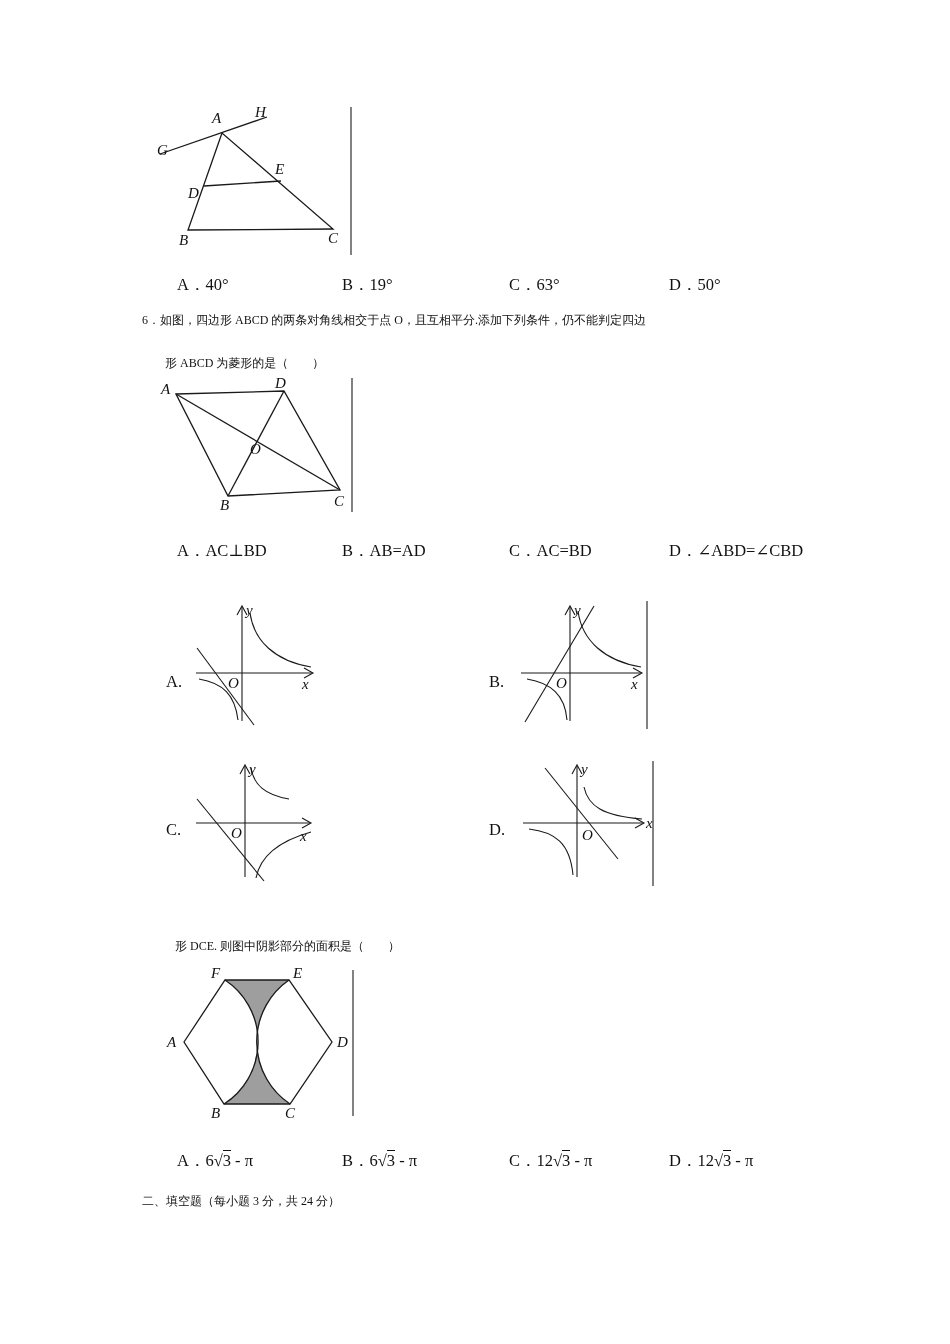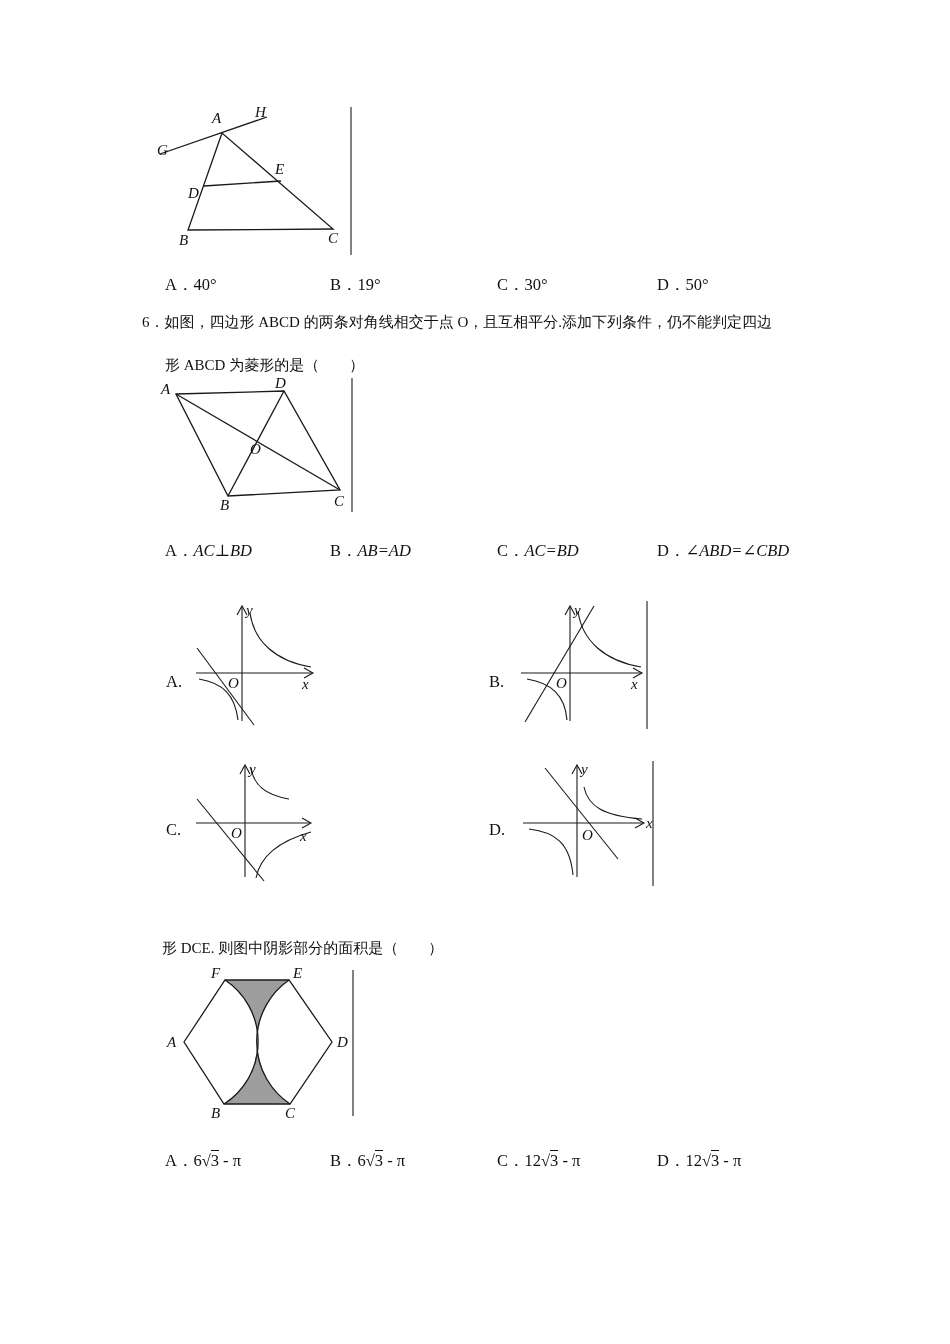--- a/index.html
+++ b/index.html
@@ -8,28 +8,28 @@
     position: relative;
     width: 950px;
     height: 1344px;
     background: #ffffff;
     color: #000000;
     font-family: "Liberation Serif", "DejaVu Serif", serif;
     overflow: hidden;
   }
   .t {
     position: absolute;
-    font-size: 15px;
+    font-size: 12px;
     line-height: 1.25;
     white-space: pre;
     color: #111;
   }
-  .row { position: absolute; left: 0; width: 764px; height: 26px; text-align: center; }
+  .row { position: absolute; left: 12px; width: 764px; height: 26px; text-align: center; }
   .opt { position: absolute; font-size: 16.5px; white-space: pre; color: #111; }
-  .math { font-style: italic; }
+  .math { }
   .glabel { position: absolute; font-size: 16.5px; color: #111; }
   svg.fig { position: absolute; overflow: visible; }
   svg .stroke { stroke: #1a1a1a; stroke-width: 1.3; fill: none; }
   svg .thin { stroke: #1a1a1a; stroke-width: 1.1; fill: none; }
   svg text {
     font-family: "Liberation Serif", "DejaVu Serif", serif;
     font-style: italic;
     font-size: 15px;
     fill: #111;
   }
@@ -50,21 +50,21 @@
     <text x="100" y="12">H</text>
     <text x="33" y="93">D</text>
     <text x="120" y="69">E</text>
     <text x="24" y="140">B</text>
     <text x="173" y="138">C</text>
   </svg>
 
   <div class="row" style="top:274px">
     <span class="opt" style="left:165px"><span>A．</span><span>40°</span></span>
     <span class="opt" style="left:330px"><span>B．</span><span>19°</span></span>
-    <span class="opt" style="left:497px"><span>C．</span><span>30°</span></span>
+    <span class="opt" style="left:497px"><span>C．</span><span>63°</span></span>
     <span class="opt" style="left:657px"><span>D．</span><span>50°</span></span>
   </div>
 
   <div class="t" style="left:142px; top:313px">6．如图，四边形 ABCD 的两条对角线相交于点 O，且互相平分.添加下列条件，仍不能判定四边</div>
   <div class="t" style="left:165px; top:356px">形 ABCD 为菱形的是（　　）</div>
 
   <svg class="fig" style="left:158px; top:378px;" width="200" height="138" viewBox="0 0 200 138">
     <path class="stroke" d="M18,16 L126,13 L182,112 L70,118 Z"></path>
     <line class="stroke" x1="18" y1="16" x2="182" y2="112"></line>
     <line class="stroke" x1="126" y1="13" x2="70" y2="118"></line>
@@ -135,21 +135,21 @@
     <path class="thin" d="M120,57 L129,62 L120,67"></path>
     <line class="thin" x1="30" y1="7" x2="103" y2="98"></line>
     <path class="thin" d="M69,26 C73,45 88,55 127,58"></path>
     <path class="thin" d="M14,68 C40,71 55,82 58,114"></path>
     <line class="thin" x1="138" y1="0" x2="138" y2="125"></line>
     <text x="66" y="13">y</text>
     <text x="131" y="67">x</text>
     <text x="67" y="79">O</text>
   </svg>
 
-  <div class="t" style="left:162px; top:939px">形 DCE. 则图中阴影部分的面积是（　　）</div>
+  <div class="t" style="left:175px; top:939px">形 DCE. 则图中阴影部分的面积是（　　）</div>
 
   <svg class="fig" style="left:165px; top:968px;" width="195" height="150" viewBox="0 0 195 150">
     <path d="M60,12 L124,12 A75,75 0 0 0 92.5,74 A74,74 0 0 0 60,12 Z" fill="#9e9e9e" stroke="none"></path>
     <path d="M59,136 L125,136 A75,75 0 0 1 92.5,74 A74,74 0 0 1 59,136 Z" fill="#9e9e9e" stroke="none"></path>
     <path class="stroke" d="M19,74 L60,12 L124,12 L167,74 L125,136 L59,136 Z"></path>
     <path class="stroke" d="M60,12 A74,74 0 0 1 59,136"></path>
     <path class="stroke" d="M124,12 A75,75 0 0 0 125,136"></path>
     <line class="thin" x1="188" y1="2" x2="188" y2="148"></line>
     <text x="46" y="10">F</text>
     <text x="128" y="10">E</text>
@@ -159,14 +159,15 @@
     <text x="120" y="150">C</text>
   </svg>
 
   <div class="row" style="top:1150px">
     <span class="opt" style="left:165px"><span>A．</span><span>6</span><span>√</span><span class="rad-top">3</span><span> - π</span></span>
     <span class="opt" style="left:330px"><span>B．</span><span>6</span><span>√</span><span class="rad-top">3</span><span> - π</span></span>
     <span class="opt" style="left:497px"><span>C．</span><span>12</span><span>√</span><span class="rad-top">3</span><span> - π</span></span>
     <span class="opt" style="left:657px"><span>D．</span><span>12</span><span>√</span><span class="rad-top">3</span><span> - π</span></span>
   </div>
 
+  <div class="t" style="left:142px; top:1194px">二、填空题（每小题 3 分，共 24 分）</div>
 
 </div>
 
 </body></html>

